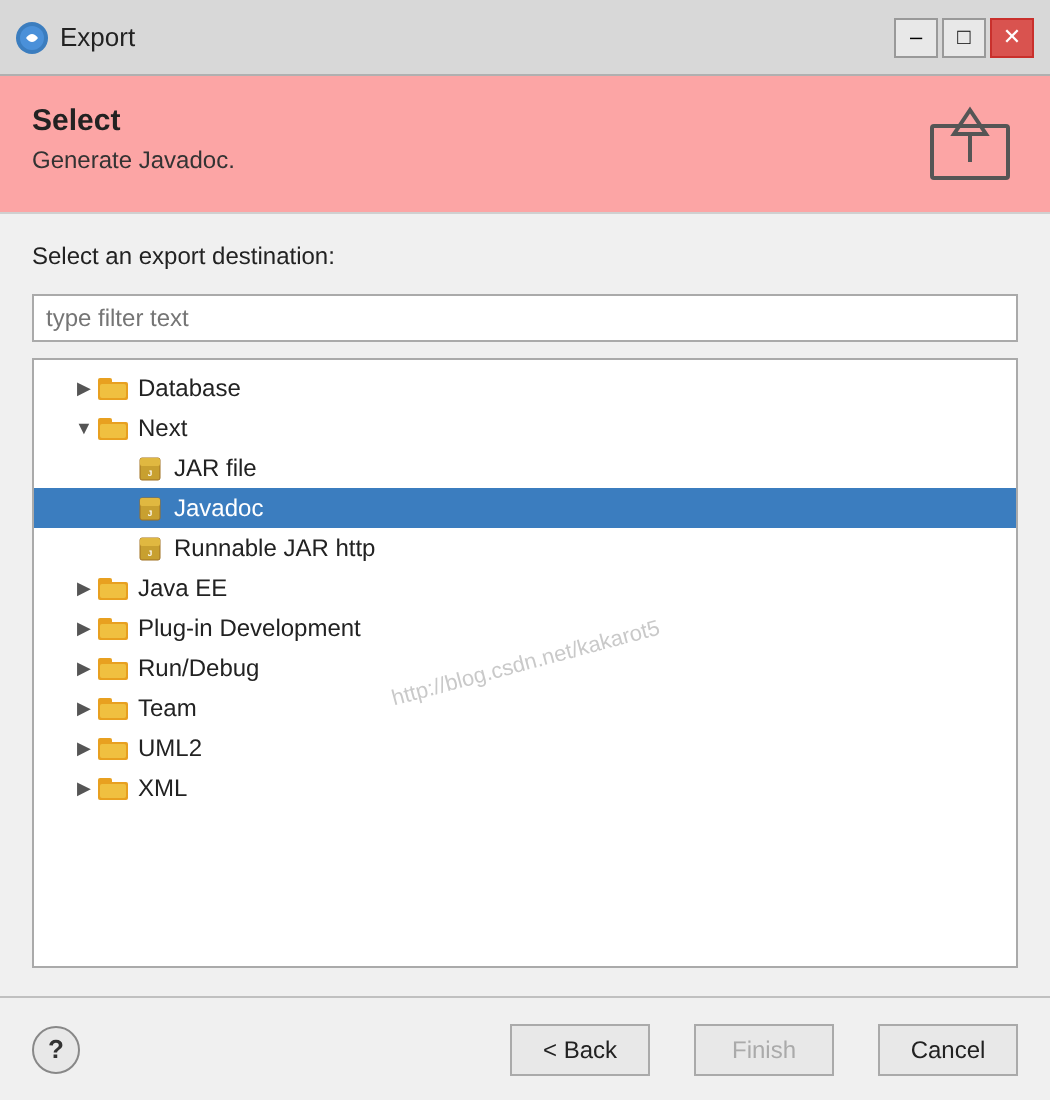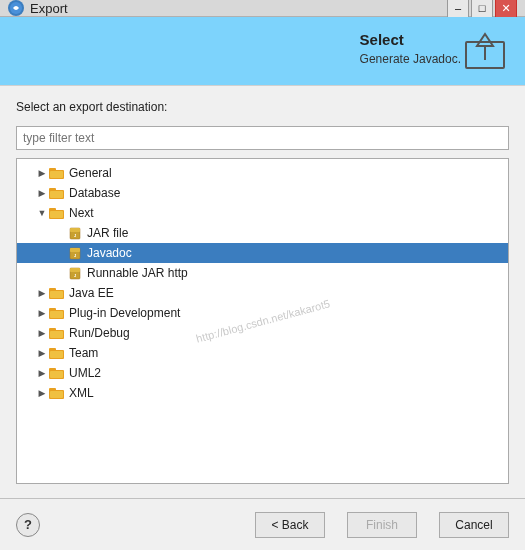--- a/index.html
+++ b/index.html
@@ -9,21 +9,21 @@
       font-family: 'Segoe UI', Arial, sans-serif;
       font-size: 13px;
       background: #f0f0f0;
       display: flex;
       flex-direction: column;
     }
 
     
     .title-bar {
       background: #d8d8d8;
-      height: 17px;
+      height: 38px;
       display: flex;
       align-items: center;
       justify-content: space-between;
       padding: 0 8px;
       border-bottom: 1px solid #b0b0b0;
       flex-shrink: 0;
     }
     .title-bar-left {
       display: flex;
       align-items: center;
@@ -64,25 +64,25 @@
     .dialog-body {
       flex: 1;
       display: flex;
       flex-direction: column;
       background: #f0f0f0;
       padding: 0;
     }
 
     
     .header-section {
-      background: #7dd3fc;
+      background: #fca5a5;
       padding: 14px 16px 14px 16px;
       display: flex;
       align-items: flex-start;
-      justify-content: flex-end;
+      justify-content: space-between;
       border-bottom: 1px solid #d0d0d0;
     }
     .header-text h2 {
       font-size: 15px;
       font-weight: bold;
       color: #222;
       margin-bottom: 4px;
     }
     .header-text p {
       font-size: 12px;
@@ -259,29 +259,20 @@
   </div>
 
   <div class="content-area">
     <div class="content-label">Select an export destination:</div>
     <input class="filter-input" type="text" placeholder="type filter text" style="">
 
     <div class="tree-container" style="position:relative;">
 
       <div class="watermark" style="top:50%; left:50%; transform:translate(-50%,-50%) rotate(-15deg);">http://blog.csdn.net/kakarot5</div>
 
-      <div class="tree-item indent-1">
-        <span class="tree-toggle closed"></span>
-        <svg class="svg-folder" viewBox="0 0 16 14">
-          <rect x="0" y="4" width="15" height="9" rx="1" fill="#e8a020"></rect>
-          <rect x="0" y="2" width="7" height="4" rx="1" fill="#e8a020"></rect>
-          <rect x="1" y="5" width="13" height="7" rx="1" fill="#f0c040"></rect>
-        </svg>
-        <span class="item-label">General</span>
-      </div>
 
       <div class="tree-item indent-1">
         <span class="tree-toggle closed"></span>
         <svg class="svg-folder" viewBox="0 0 16 14">
           <rect x="0" y="4" width="15" height="9" rx="1" fill="#e8a020"></rect>
           <rect x="0" y="2" width="7" height="4" rx="1" fill="#e8a020"></rect>
           <rect x="1" y="5" width="13" height="7" rx="1" fill="#f0c040"></rect>
         </svg>
         <span class="item-label">Database</span>
       </div>

